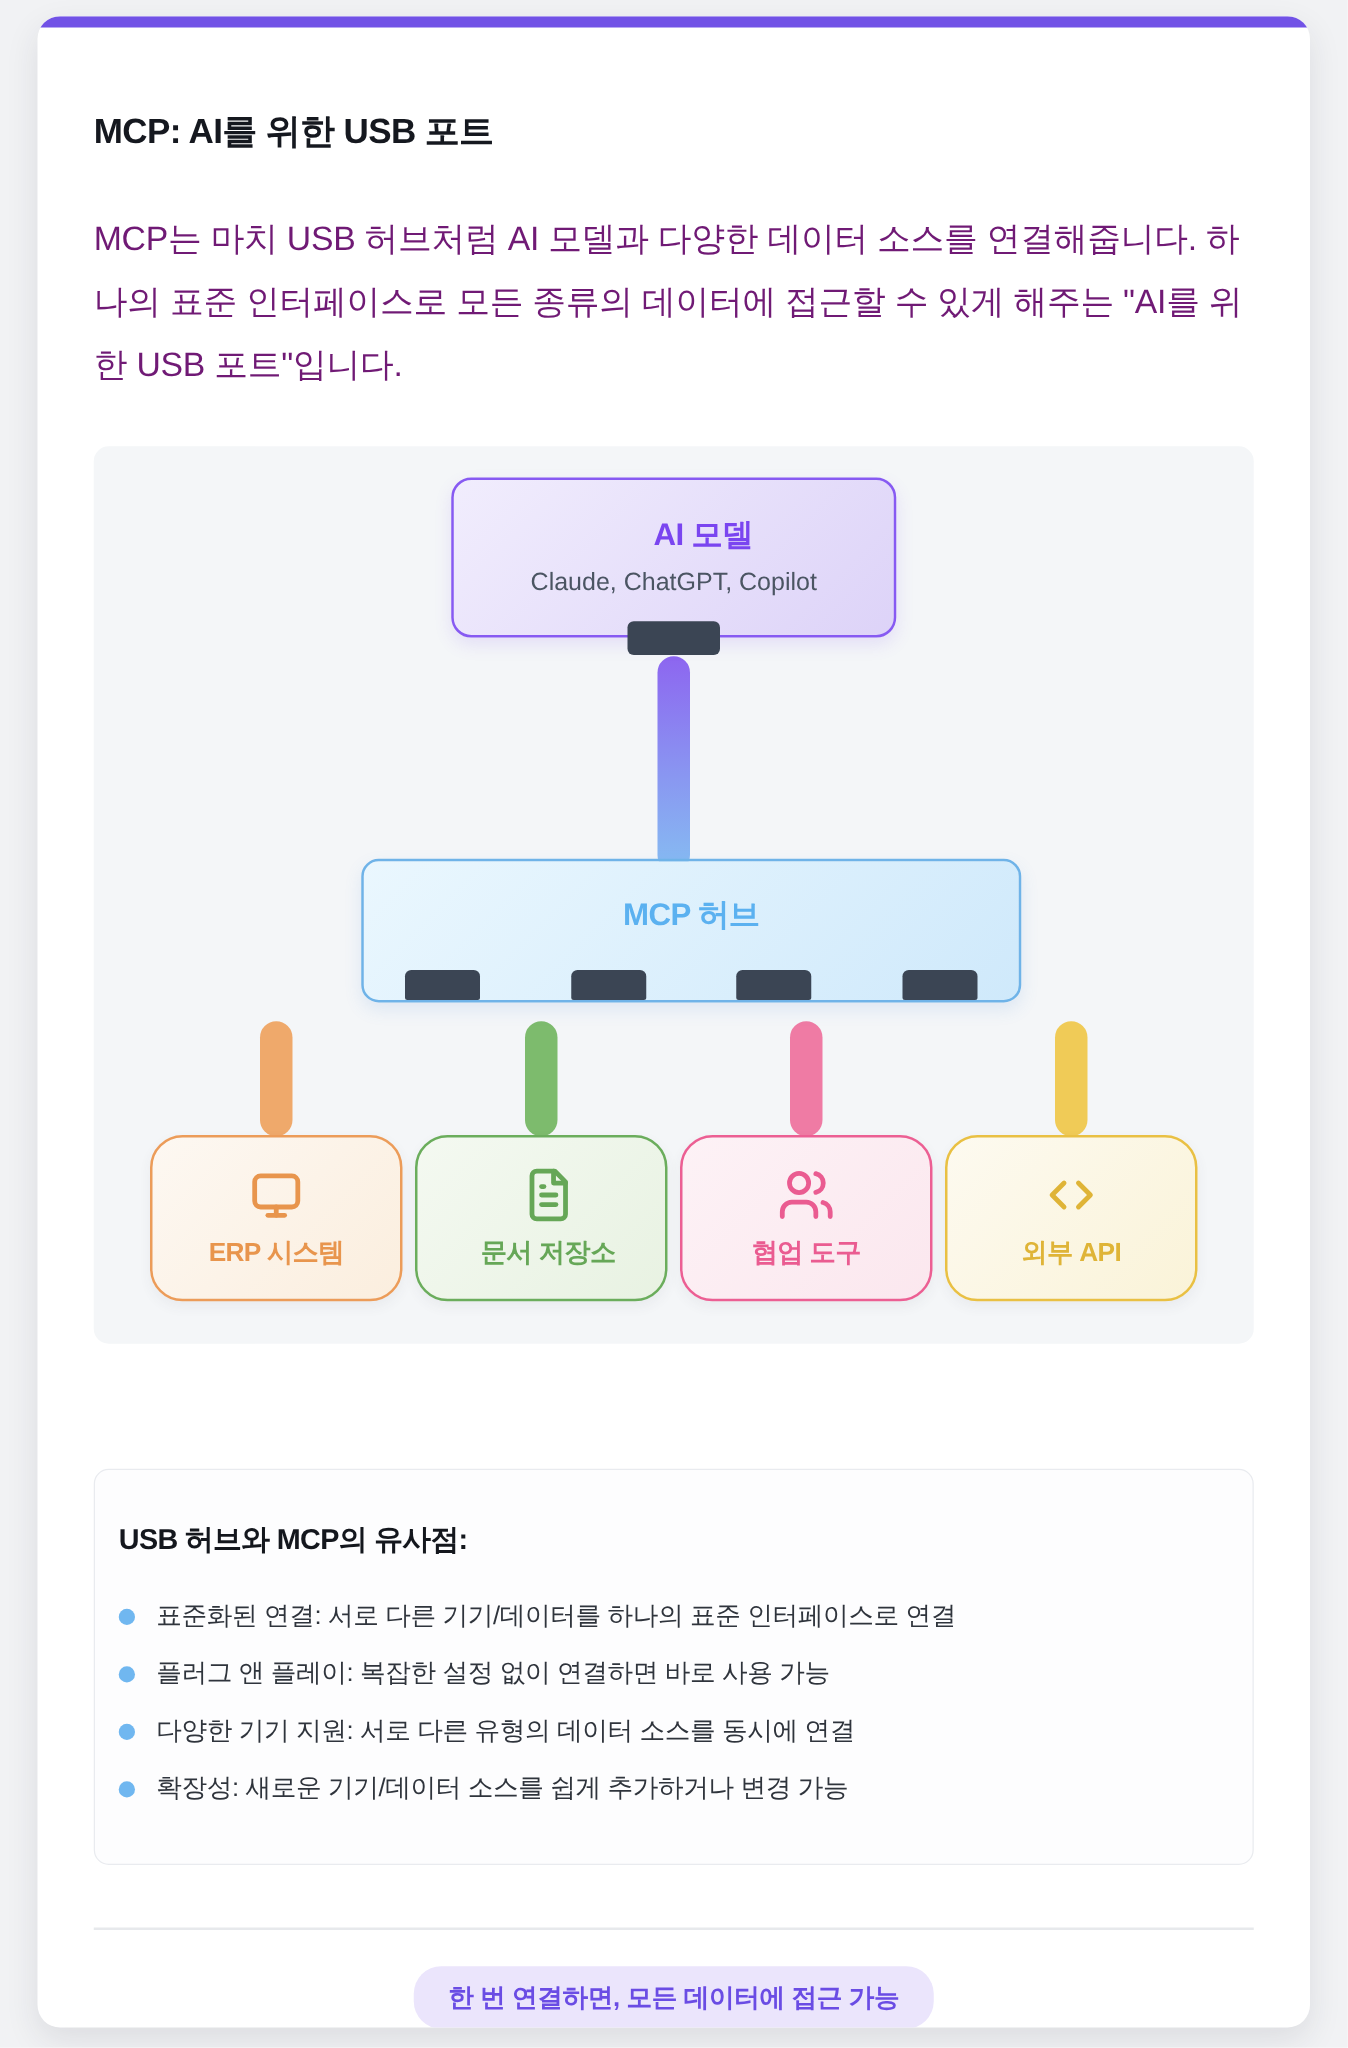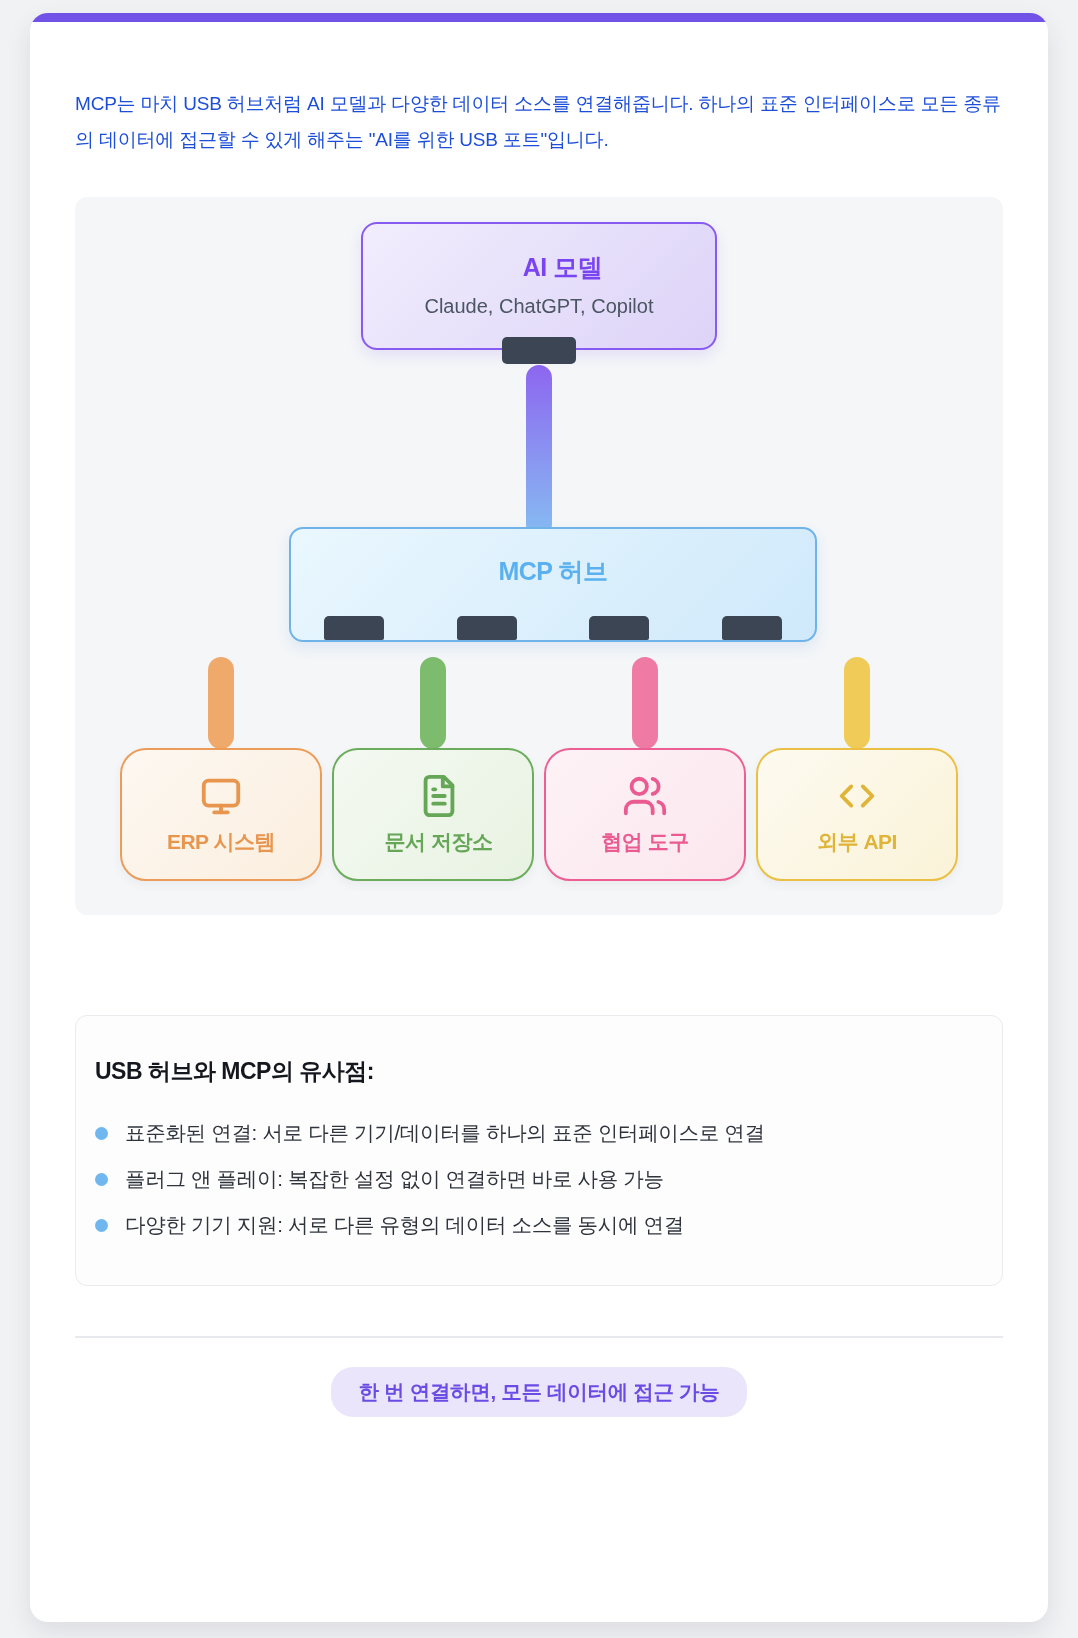--- a/index.html
+++ b/index.html
@@ -5,21 +5,21 @@
   * { margin:0; padding:0; box-sizing:border-box; }
   html,body { width:1078px; height:1638px; background:#f1f2f4; font-family:"Liberation Sans","DejaVu Sans",sans-serif; }
   .page { position:relative; width:1078px; height:1638px; overflow:hidden; }
 
   .card { position:absolute; left:30px; top:13px; width:1018px; height:1609px;
           background:#ffffff; border-radius:18px; box-shadow:0 10px 26px rgba(40,44,60,.10); overflow:hidden; }
   .accent-bar { height:9px; background:#7152e6; }
   .content { padding:64px 45px 0; }
 
   .title { font-size:28px; font-weight:700; color:#15181f; letter-spacing:-0.5px; margin-bottom:42px; }
-  .desc  { font-size:19px; line-height:1.87; color:#1d4ed8; letter-spacing:-0.2px; margin-bottom:40px; }
+  .desc  { font-size:27px; line-height:1.87; color:#701a75; letter-spacing:-0.2px; margin-bottom:40px; }
 
   
   .panel { position:relative; height:718px; background:#f4f6f8; border-radius:12px; }
 
   .ai-box { position:absolute; left:50%; transform:translateX(-50%); top:25px; width:356px; height:128px;
             border:2.5px solid #875af2; border-radius:16px; text-align:center; z-index:2;
             background:linear-gradient(135deg,#f1edfd 0%,#ddd3f8 100%);
             box-shadow:0 6px 14px rgba(120,80,240,.13); }
   .ai-title { margin-top:27px; font-size:25px; font-weight:700; color:#7a45f0; letter-spacing:-0.5px;margin-left:47px; }
   .ai-sub   { margin-top:11px; font-size:20px; color:#4b5563; }
@@ -70,20 +70,21 @@
            padding:11px 28px; border-radius:22px; }
 </style>
 </head>
 <body>
 
 <div class="page">
   <div class="card">
     <div class="accent-bar"></div>
     <div class="content">
 
+      <div class="title">MCP: AI를 위한 USB 포트</div>
       <div class="desc">MCP는 마치 USB 허브처럼 AI 모델과 다양한 데이터 소스를 연결해줍니다. 하나의 표준 인터페이스로 모든 종류의 데이터에 접근할 수 있게 해주는 "AI를 위한 USB 포트"입니다.</div>
 
       <div class="panel">
 
         <div class="ai-box">
           <div class="ai-title">AI 모델</div>
           <div class="ai-sub">Claude, ChatGPT, Copilot</div>
         </div>
 
         <div class="usb-plug"></div>
@@ -169,20 +170,24 @@
           <span>표준화된 연결: 서로 다른 기기/데이터를 하나의 표준 인터페이스로 연결</span>
         </div>
         <div class="sim-item">
           <span class="sim-dot"></span>
           <span>플러그 앤 플레이: 복잡한 설정 없이 연결하면 바로 사용 가능</span>
         </div>
         <div class="sim-item">
           <span class="sim-dot"></span>
           <span>다양한 기기 지원: 서로 다른 유형의 데이터 소스를 동시에 연결</span>
         </div>
+        <div class="sim-item">
+          <span class="sim-dot"></span>
+          <span>확장성: 새로운 기기/데이터 소스를 쉽게 추가하거나 변경 가능</span>
+        </div>
       </div>
 
       <div class="divider"></div>
 
       <div class="badge-row">
         <div class="badge">한 번 연결하면, 모든 데이터에 접근 가능</div>
       </div>
 
     </div>
   </div>

